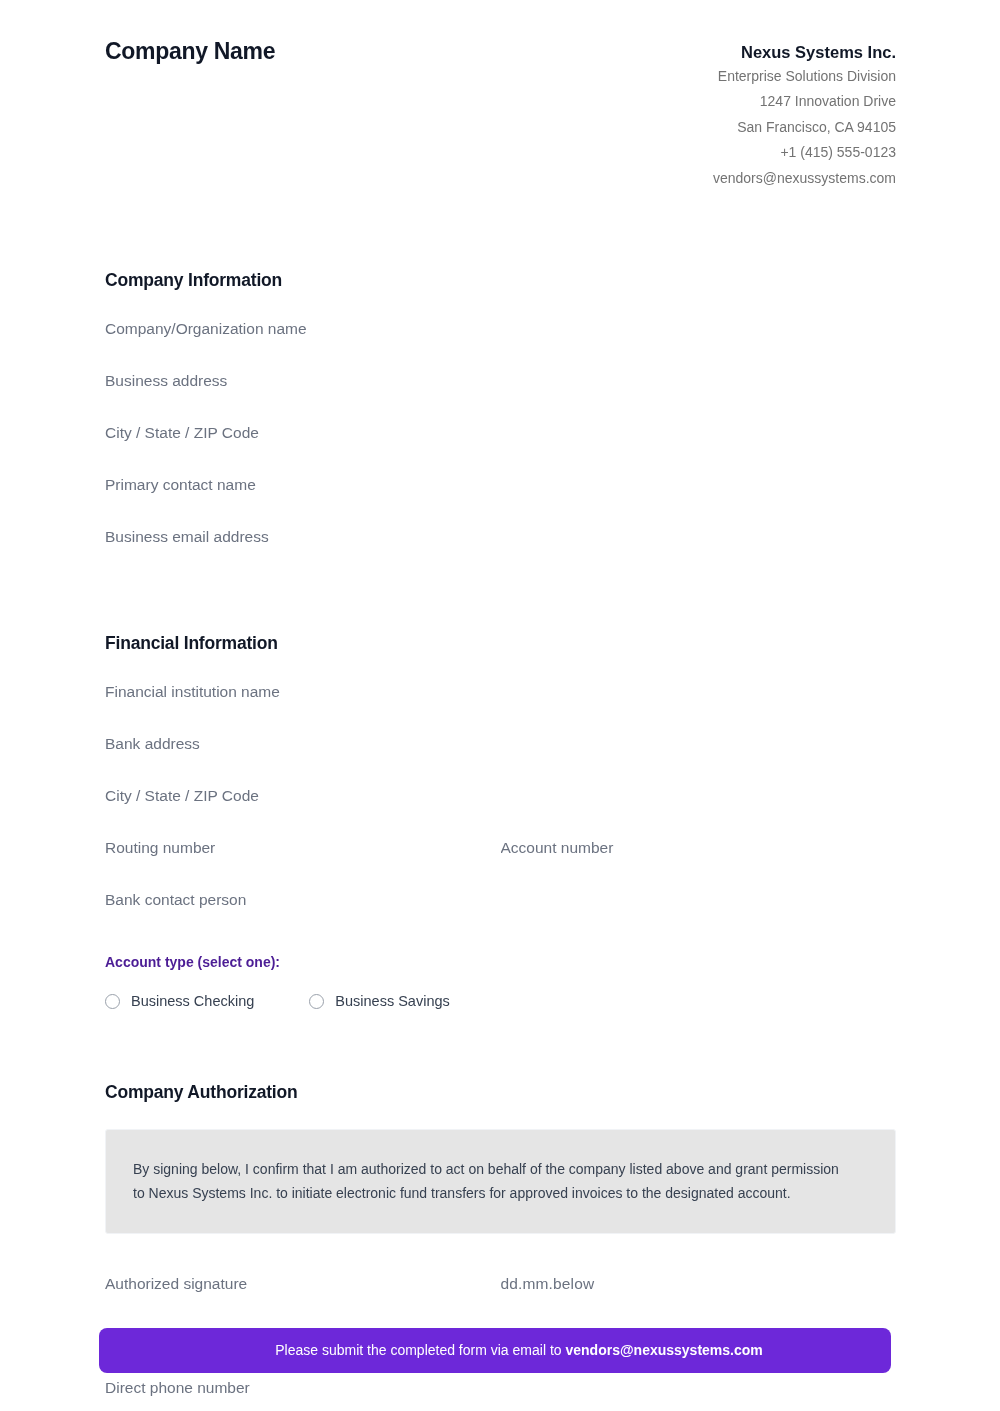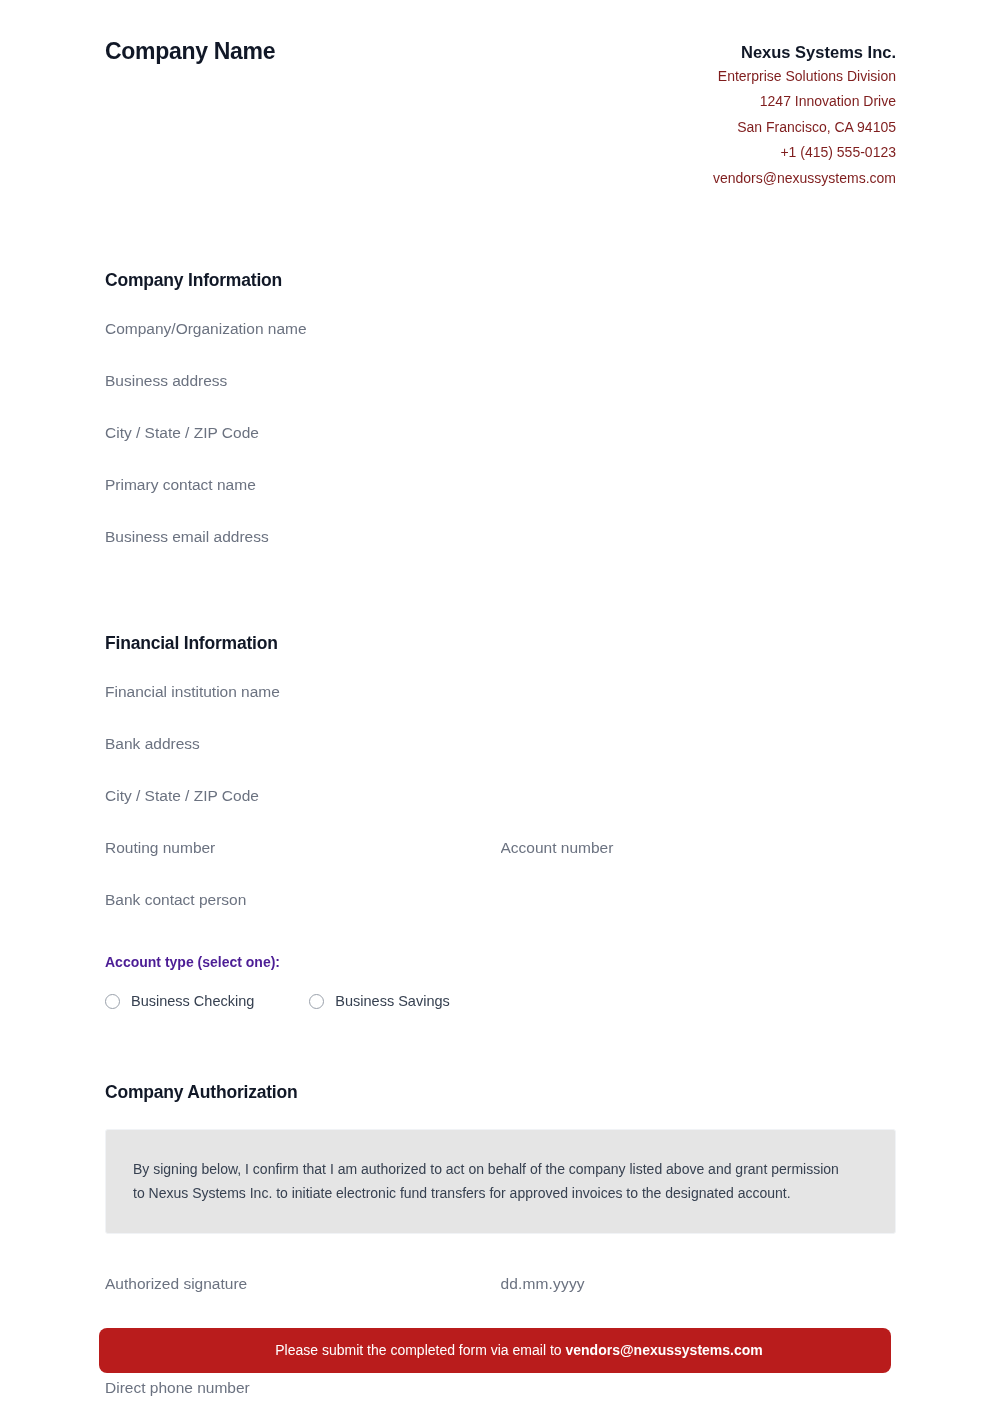--- a/index.html
+++ b/index.html
@@ -48,21 +48,21 @@
     margin: 0;
     white-space: nowrap;
   }
   .company-block {
     text-align: right;
     line-height: 1;
     padding-top: 2px;
   }
   .company-block .line {
     font-size: 14px;
-    color: #7f1d1d;
+    color: #737373;
     line-height: 25.4px;
     white-space: nowrap;
   }
   .company-block .line.primary {
     font-size: 16.5px;
     font-weight: 700;
     color: #111827;
     line-height: 24px;
   }
 
@@ -164,21 +164,21 @@
   
   .sign-fields { margin-top: 24px; }
 
   
   .footer-bar {
     position: absolute;
     left: 99px;
     top: 1328px;
     width: 792px;
     height: 45px;
-    background: #b91c1c;
+    background: #6d28d9;
     border-radius: 8px;
     display: flex;
     align-items: center;
     justify-content: center;
     padding-left: 48px;
   }
   .footer-text {
     font-size: 14px;
     color: #ffffff;
     line-height: 1.3;
@@ -292,21 +292,21 @@
     <div class="auth-box">
       <p class="auth-text">By signing below, I confirm that I am authorized to act on behalf of the company listed above and grant permission to Nexus Systems Inc. to initiate electronic fund transfers for approved invoices to the designated account.</p>
     </div>
 
     <div class="fields sign-fields">
       <div class="field-row">
         <div class="field">
           <span class="ph">Authorized signature</span>
         </div>
         <div class="field">
-          <span class="ph mono-date">dd.mm.yyyy</span>
+          <span class="ph mono-date">dd.mm.below</span>
         </div>
       </div>
       <div class="field-row">
         <div class="field full">
           <span class="ph">Title/Position</span>
         </div>
       </div>
       <div class="field-row">
         <div class="field full">
           <span class="ph">Direct phone number</span>

